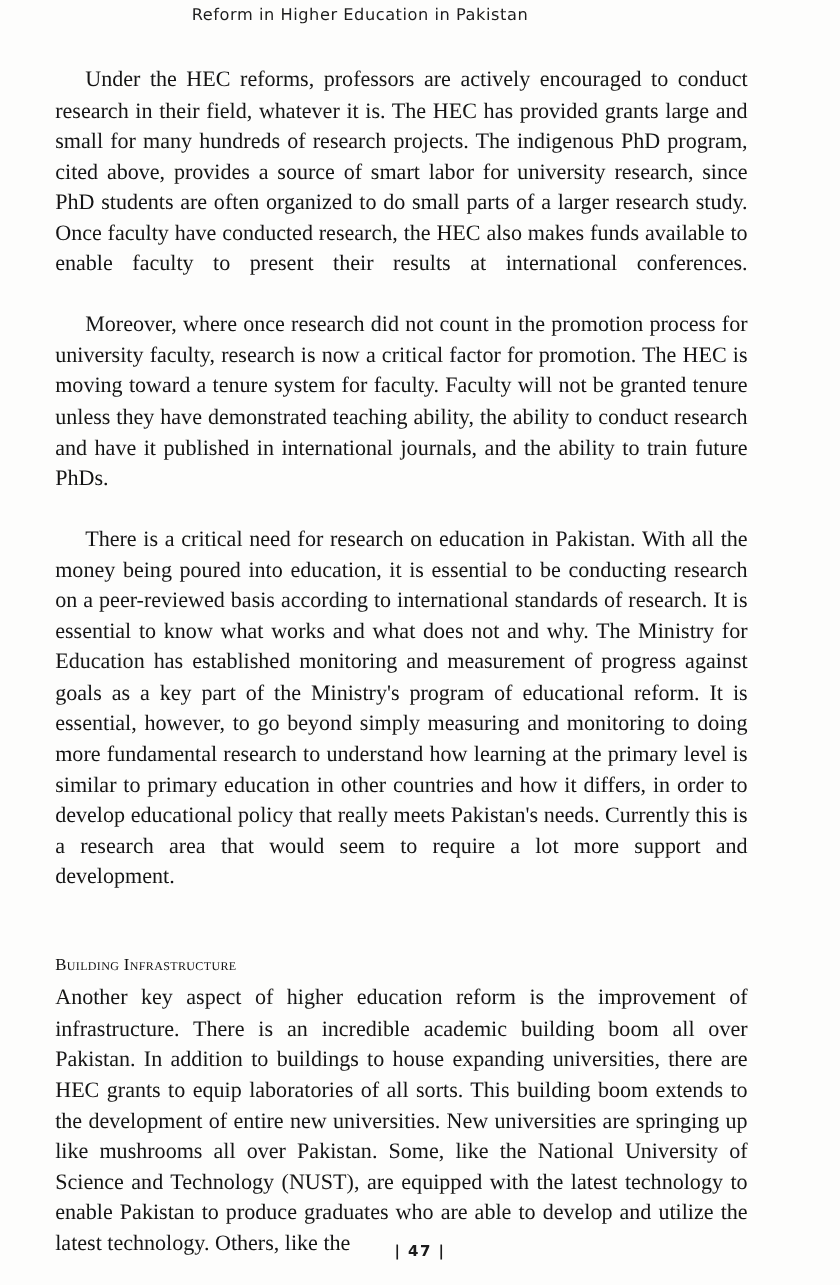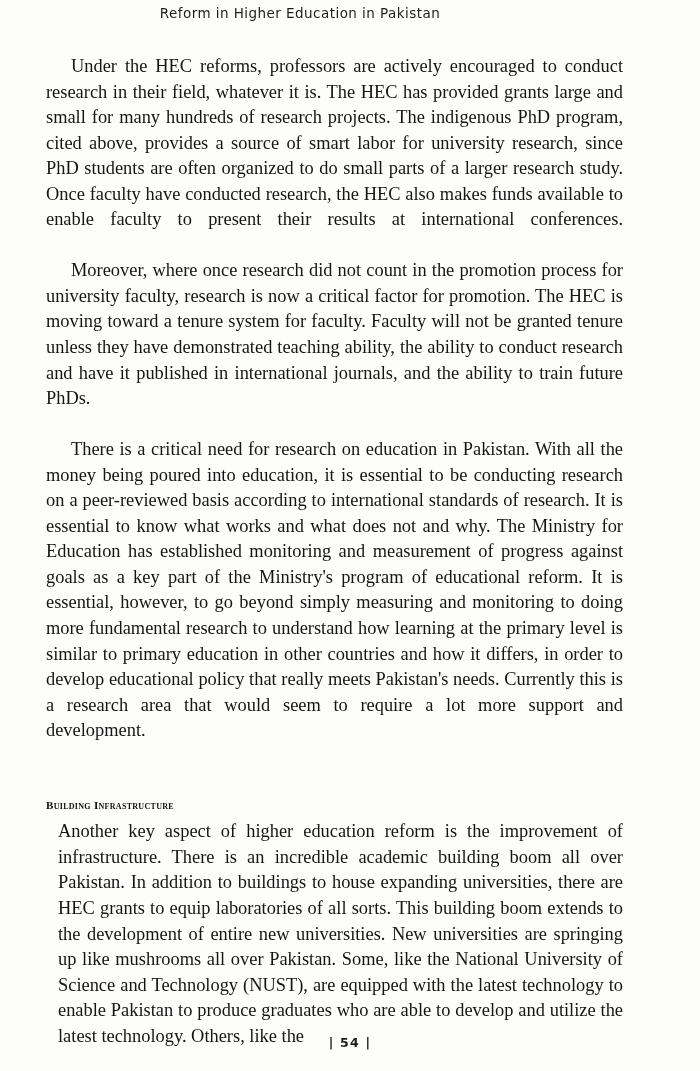--- a/index.html
+++ b/index.html
@@ -48,41 +48,40 @@
     font-size: 18.4px;
     line-height: 25.55px;
     text-align: justify;
     text-indent: 25px;
     color: #151515;
     hyphens: manual;
     -webkit-hyphens: manual;
   }
   p.body-par.no-indent {
     text-indent: 0;
-    margin-left: 12px;
   }
 
   
   p.body-par::after {
     content: "";
     display: inline-block;
     width: 100%;
   }
   p.body-par.ragged::after {
     content: none;
   }
 
   
   h2.section-heading {
     margin: 0;
     padding-top: 24px;
     padding-bottom: 2px;
     font-family: "Liberation Serif", serif;
-    font-weight: bold;
-    font-size: 11px;
+    font-weight: normal;
+    font-size: 14px;
     line-height: 24px;
     font-variant: small-caps;
     letter-spacing: 0.3px;
     color: #101010;
   }
 
   
   .folio {
     position: absolute;
     top: 1035px;
@@ -110,15 +109,15 @@
     <p class="body-par">Moreover, where once research did not count in the promotion process for university faculty, research is now a critical factor for promotion. The HEC is moving toward a tenure system for faculty. Faculty will not be granted tenure unless they have demonstrated teaching ability, the ability to conduct research and have it published in international journals, and the ability to train future PhDs.</p>
 
     <p class="body-par">There is a critical need for research on education in Pakistan. With all the money being poured into education, it is essential to be conducting research on a peer-reviewed basis according to international standards of research. It is essential to know what works and what does not and why. The Ministry for Education has established monitoring and measurement of progress against goals as a key part of the Ministry's program of educational reform. It is essential, however, to go beyond simply measuring and monitoring to doing more fundamental research to understand how learning at the primary level is similar to primary education in other countries and how it differs, in order to develop educational policy that really meets Pakistan's needs. Currently this is a research area that would seem to require a lot more support and development.</p>
 
     <h2 class="section-heading">Building Infrastructure</h2>
 
     <p class="body-par no-indent ragged">Another key aspect of higher education reform is the improvement of infrastructure. There is an incredible academic building boom all over Pakistan. In addition to buildings to house expanding universities, there are HEC grants to equip laboratories of all sorts. This building boom extends to the development of entire new universities. New universities are springing up like mushrooms all over Pakistan. Some, like the National University of Science and Technology (NUST), are equipped with the latest technology to enable Pakistan to produce graduates who are able to develop and utilize the latest technology. Others, like the</p>
 
   </div>
 
-  <div class="folio">| 54 |</div>
+  <div class="folio">| 47 |</div>
 
 </div>
 
 </body></html>

